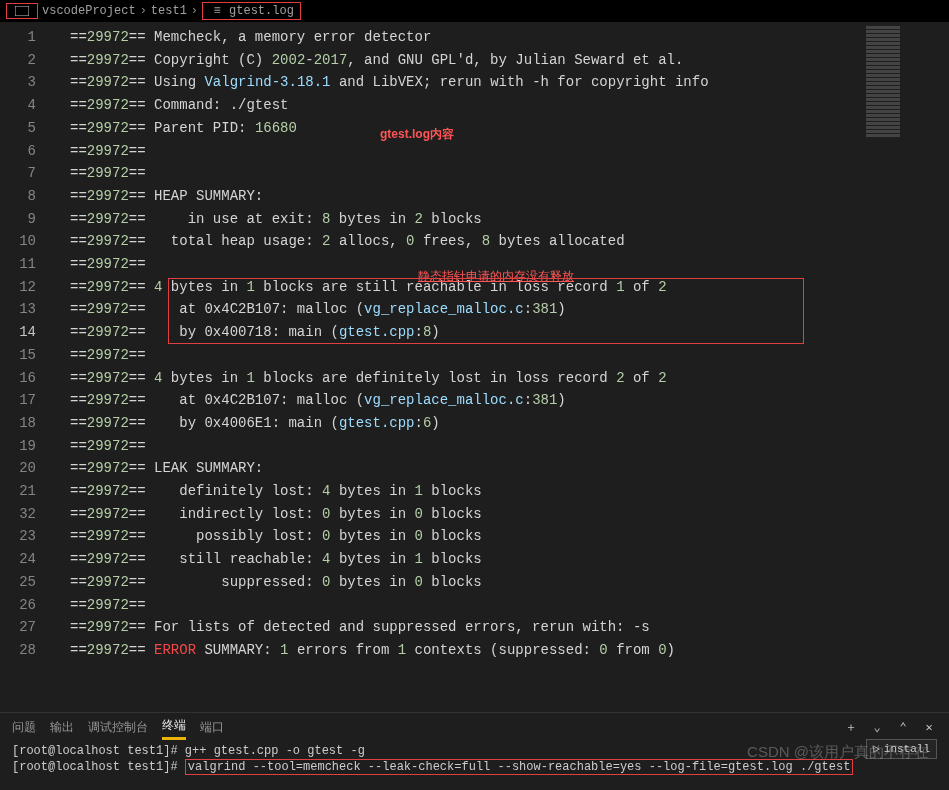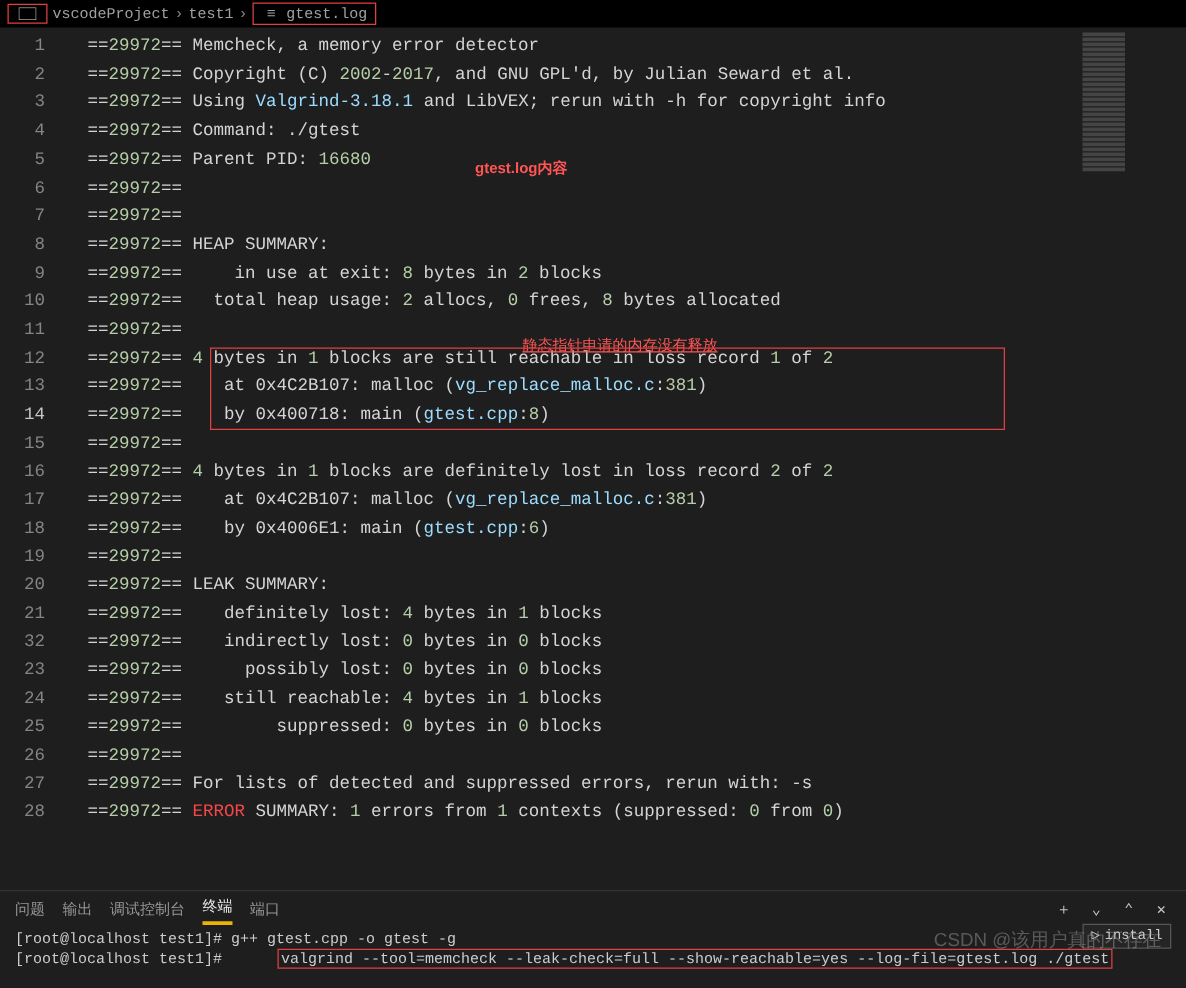--- a/index.html
+++ b/index.html
@@ -67,21 +67,21 @@
 }
 .panel-tabs .tab { cursor:pointer; padding:3px 0; }
 .panel-tabs .tab.active { color:#e7e7e7; border-bottom:3px solid #eab308; }
 .panel-tabs .right { margin-left:auto; display:flex; gap:10px; align-items:center; color:#c5c5c5; }
 .panel-tabs .icn { width:16px; text-align:center; }
 .term-body {
   padding:2px 12px; color:#ccc; font-size:12px; line-height:16px;
   position:relative;
 }
 .term-line { white-space:pre; }
-.term-redbox { border:1px solid #e04040; display:inline; padding:0 2px;margin-left:37px; }
+.term-redbox { border:1px solid #e04040; display:inline; padding:0 2px; }
 .install-btn {
   position:absolute; right:12px; top:-2px;
   border:1px solid #555; background:#252525; color:#ccc;
   font-size:11px; padding:1px 6px; display:flex; align-items:center; gap:4px;
 }
 .watermark {
   position:absolute; right:20px; bottom:28px;
   color:rgba(200,200,200,0.35); font-size:15px; font-family:'Microsoft YaHei',sans-serif;
   pointer-events:none;
 }

